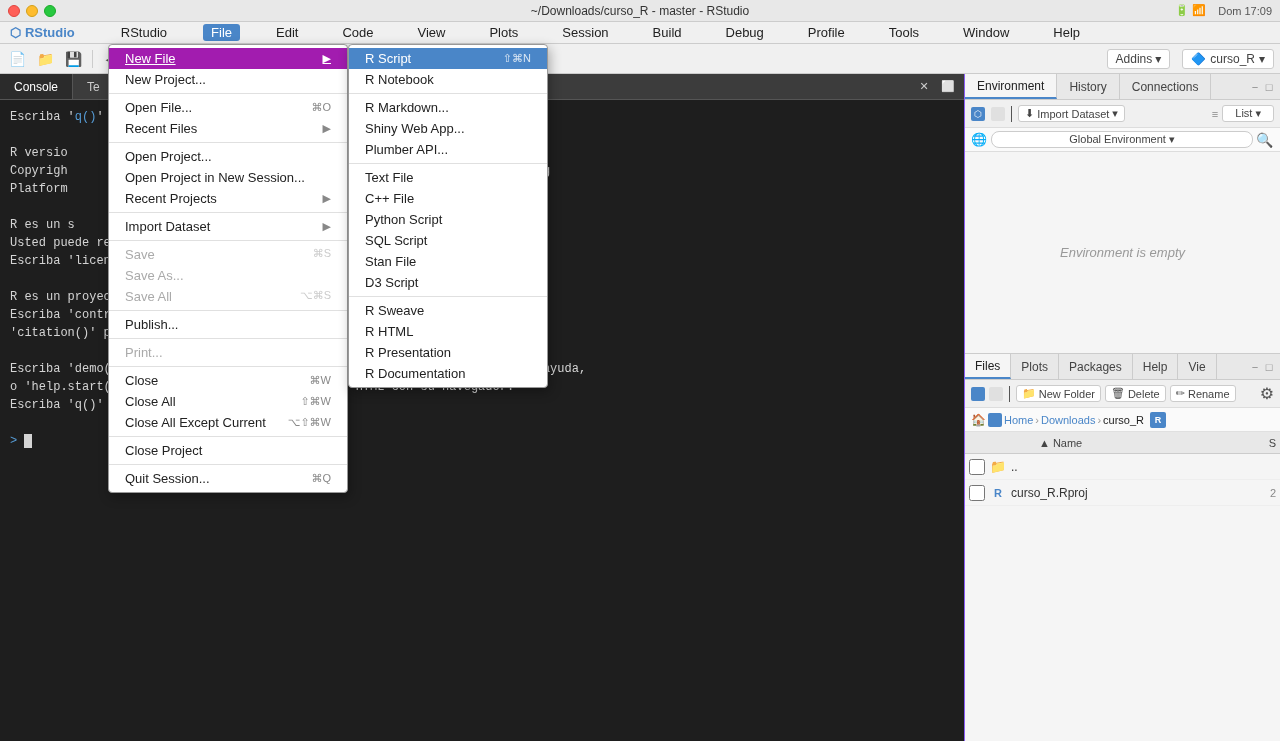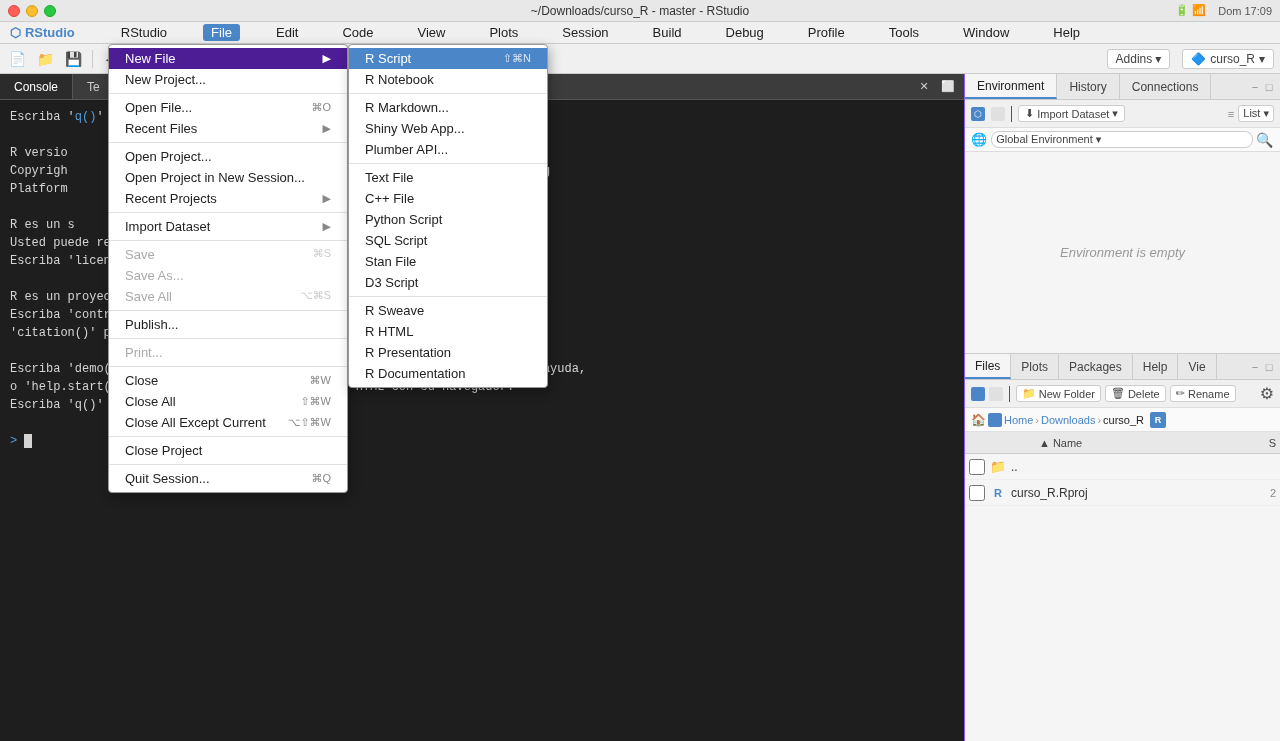--- a/index.html
+++ b/index.html
@@ -51,21 +51,21 @@
     
     .env-panel { height: 280px; display: flex; flex-direction: column; background: #f5f5f5; border-bottom: 1px solid #ccc; }
     .env-tabs { display: flex; background: #e8e8e8; border-bottom: 1px solid #ccc; height: 26px; align-items: stretch; }
     .env-tab { padding: 0 12px; display: flex; align-items: center; font-size: 12px; color: #444; cursor: pointer; border-right: 1px solid #ccc; }
     .env-tab.active { background: #f5f5f5; color: #222; font-weight: 500; border-bottom: 2px solid #4a86c8; }
     .env-tab-spacer { flex: 1; display: flex; justify-content: flex-end; align-items: center; padding-right: 4px; }
     .env-minimize-btn { width: 14px; height: 14px; cursor: pointer; color: #888; font-size: 11px; display: flex; align-items: center; justify-content: center; }
 
     .env-toolbar { display: flex; align-items: center; background: #f0f0f0; height: 28px; padding: 0 6px; gap: 4px; border-bottom: 1px solid #ddd; }
     .env-toolbar-btn { font-size: 11px; color: #444; padding: 1px 6px; background: white; border: 1px solid #ccc; border-radius: 3px; cursor: pointer; display: flex; align-items: center; gap: 3px; }
-    .env-select { font-size: 11px; color: #444; padding: 1px 4px; background: white; border: 1px solid #ccc; border-radius: 3px; cursor: pointer; }
+    .env-select { font-size: 11px; color: #444; padding: 1px 12px; background: white; border: 1px solid #ccc; border-radius: 3px; cursor: pointer; text-align: center; }
     .env-content { flex: 1; display: flex; align-items: center; justify-content: center; color: #999; font-size: 13px; font-style: italic; }
 
     
     .files-panel { flex: 1; display: flex; flex-direction: column; background: #f5f5f5; }
     .files-tabs { display: flex; background: #e8e8e8; border-bottom: 1px solid #ccc; height: 26px; align-items: stretch; }
     .files-tab { padding: 0 10px; display: flex; align-items: center; font-size: 12px; color: #444; cursor: pointer; border-right: 1px solid #ccc; }
     .files-tab.active { background: #f5f5f5; color: #222; font-weight: 500; border-bottom: 2px solid #4a86c8; }
     .files-tab-spacer { flex: 1; display: flex; justify-content: flex-end; align-items: center; padding-right: 4px; }
 
     .files-toolbar { display: flex; align-items: center; background: #f0f0f0; height: 28px; padding: 0 6px; gap: 4px; border-bottom: 1px solid #ddd; }
@@ -87,21 +87,21 @@
     .file-name { flex: 1; font-size: 12px; color: #333; }
     .file-size { width: 40px; font-size: 11px; color: #888; text-align: right; }
 
     
     .file-menu {
       position: absolute; top: 22px; left: 108px; background: white;
       border: 1px solid #999; border-radius: 4px; box-shadow: 2px 4px 12px rgba(0,0,0,0.3);
       min-width: 240px; padding: 3px 0; pointer-events: all;
     }
     .menu-section-item { padding: 3px 16px; font-size: 13px; color: #222; display: flex; justify-content: space-between; align-items: center; cursor: pointer; }
-    .menu-section-item.highlighted { background: #4c1d95; color: white; }
+    .menu-section-item.highlighted { background: #a21caf; color: white; text-decoration: underline; }
     .menu-section-item .submenu-arrow { font-size: 11px; color: #888; }
     .menu-section-item.highlighted .submenu-arrow { color: white; }
     .menu-section-item .shortcut { font-size: 11px; color: #888; margin-left: auto; }
     .menu-divider { height: 1px; background: #e0e0e0; margin: 3px 0; }
     .menu-item-disabled { padding: 3px 16px; font-size: 13px; color: #aaa; display: flex; justify-content: space-between; cursor: default; }
 
     
     .new-file-submenu {
       position: absolute; top: 22px; left: 348px; background: white;
       border: 1px solid #999; border-radius: 4px; box-shadow: 2px 4px 12px rgba(0,0,0,0.3);

